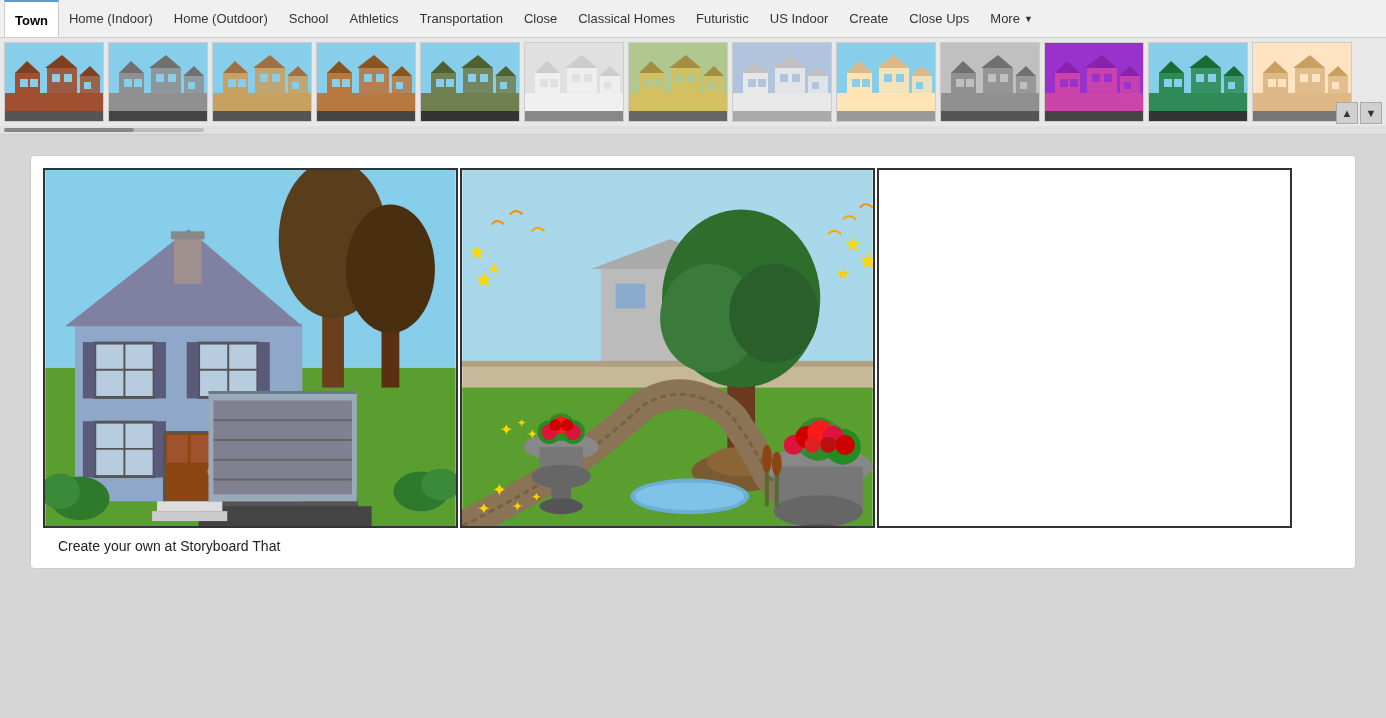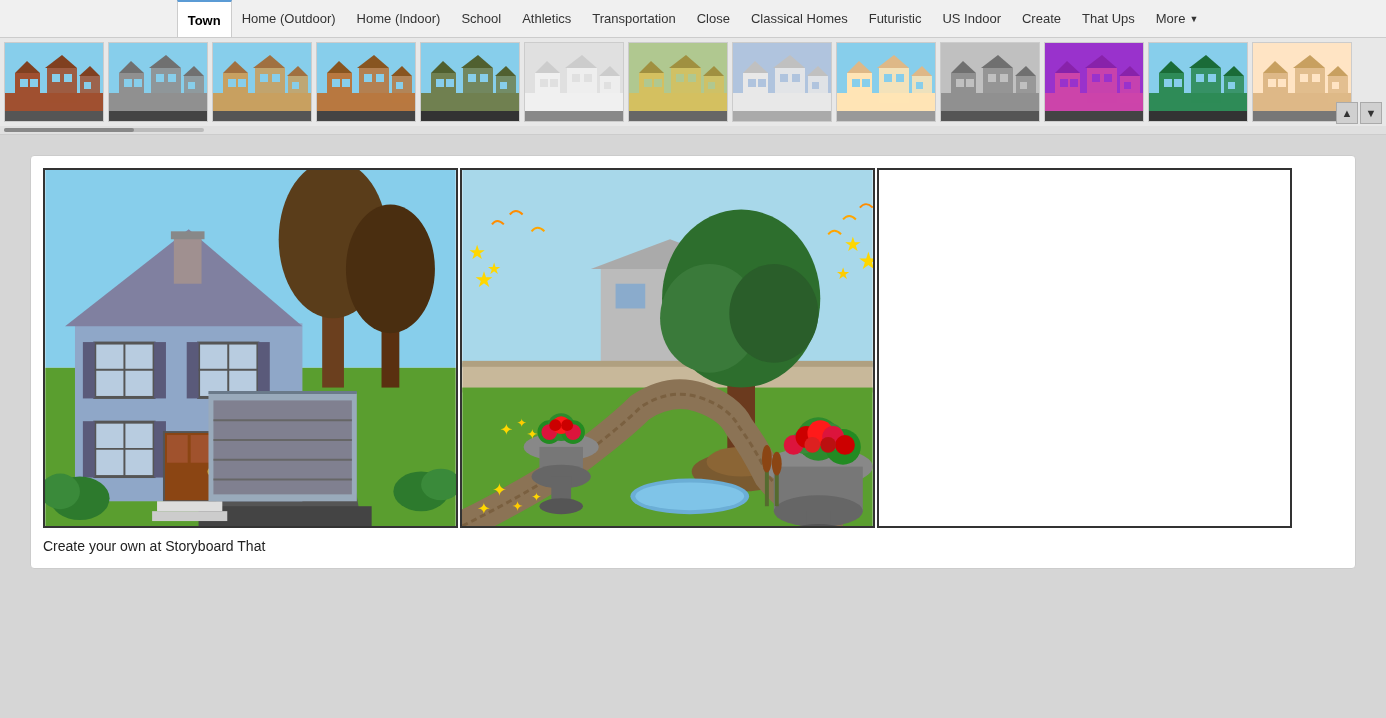--- a/index.html
+++ b/index.html
@@ -13,21 +13,20 @@
 
     
     #navbar {
       display: flex;
       align-items: center;
       background: #f0f0f0;
       border-bottom: 1px solid #ccc;
       height: 38px;
       padding: 0 4px;
       overflow: hidden;
-      justify-content: center;
     }
     .nav-tab {
       padding: 0 10px;
       height: 38px;
       line-height: 38px;
       font-size: 13px;
       cursor: pointer;
       white-space: nowrap;
       color: #333;
       border-right: 1px solid transparent;
@@ -168,20 +167,21 @@
       width: 100%;
       height: 100%;
       display: block;
     }
 
     #caption-bar {
       margin-top: 8px;
       font-size: 14px;
       color: #222;
       padding: 2px 0;
+      margin-left: 15px;
     }
 
     
     .thumb-town1 { background: linear-gradient(180deg, #87ceeb 40%, #8B7355 40%, #8B7355 60%, #555 60%); }
     .thumb-town2 { background: linear-gradient(180deg, #87ceeb 40%, #888 40%); }
     .thumb-town3 { background: linear-gradient(180deg, #87ceeb 30%, #cd853f 30%, #a0522d 60%, #666 60%); }
     .thumb-town4 { background: linear-gradient(180deg, #87ceeb 35%, #b8860b 35%, #8b4513 60%, #555 60%); }
     .thumb-town5 { background: linear-gradient(180deg, #87ceeb 40%, #228b22 60%, #333 60%); }
     .thumb-town6 { background: linear-gradient(180deg, #ddd 40%, #888 40%); }
     .thumb-town7 { background: linear-gradient(180deg, #a8c8a8 40%, #556b2f 60%); }
@@ -190,31 +190,31 @@
     .thumb-town10 { background: linear-gradient(180deg, #d3d3d3 40%, #808080 40%); }
     .thumb-town11 { background: linear-gradient(180deg, #9932cc 30%, #cc44aa 60%, #555 60%); }
     .thumb-town12 { background: linear-gradient(180deg, #87ceeb 40%, #2e8b57 60%); }
     .thumb-town13 { background: linear-gradient(180deg, #ffe4c4 40%, #deb887 40%); }
   </style>
 </head>
 <body>
 
 <nav id="navbar">
 <div class="nav-tab active">Town</div>
+    <div class="nav-tab">Home (Indoor)</div>
     <div class="nav-tab">Home (Outdoor)</div>
-    <div class="nav-tab">Home (Indoor)</div>
     <div class="nav-tab">School</div>
     <div class="nav-tab">Athletics</div>
     <div class="nav-tab">Transportation</div>
     <div class="nav-tab">Close</div>
     <div class="nav-tab">Classical Homes</div>
     <div class="nav-tab">Futuristic</div>
     <div class="nav-tab">US Indoor</div>
     <div class="nav-tab">Create</div>
-    <div class="nav-tab">That Ups</div>
+    <div class="nav-tab">Close Ups</div>
     <div class="nav-tab more">More</div>
   </nav>
 
 <div id="thumbnail-strip-wrapper">
   <div id="thumbnail-strip">
   <div class="thumb-img thumb-town1" title="Town scene 1" style="position: relative;">
         <svg width="100" height="80" viewBox="0 0 100 80" style="position: absolute; top: 0px; left: 0px;">
       <rect x="0" y="0" width="100" height="50" fill="#87ceeb"></rect>
       <rect x="0" y="50" width="100" height="30" fill="#a05030"></rect>
       <rect x="0" y="68" width="100" height="12" fill="#555"></rect>

